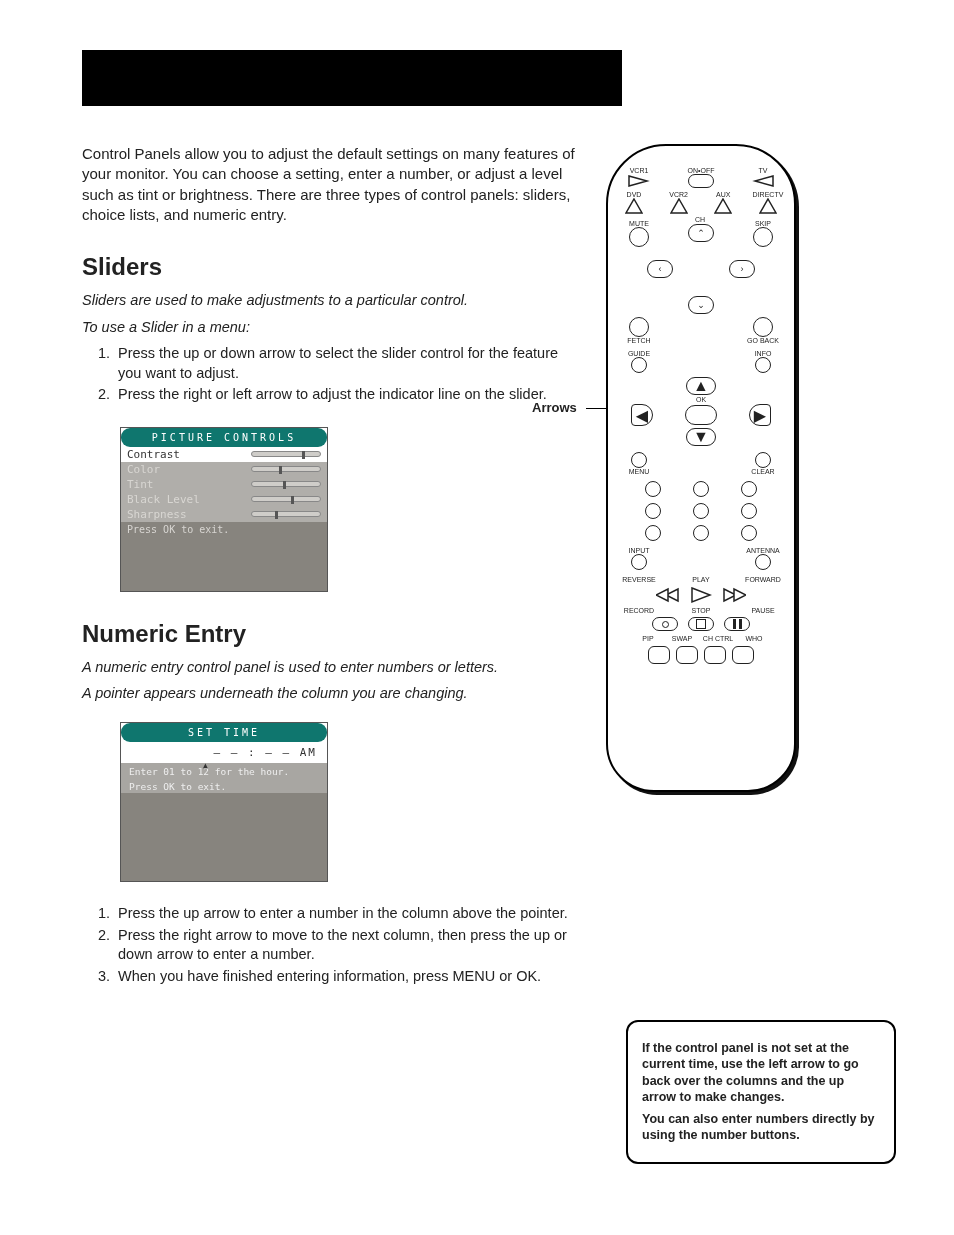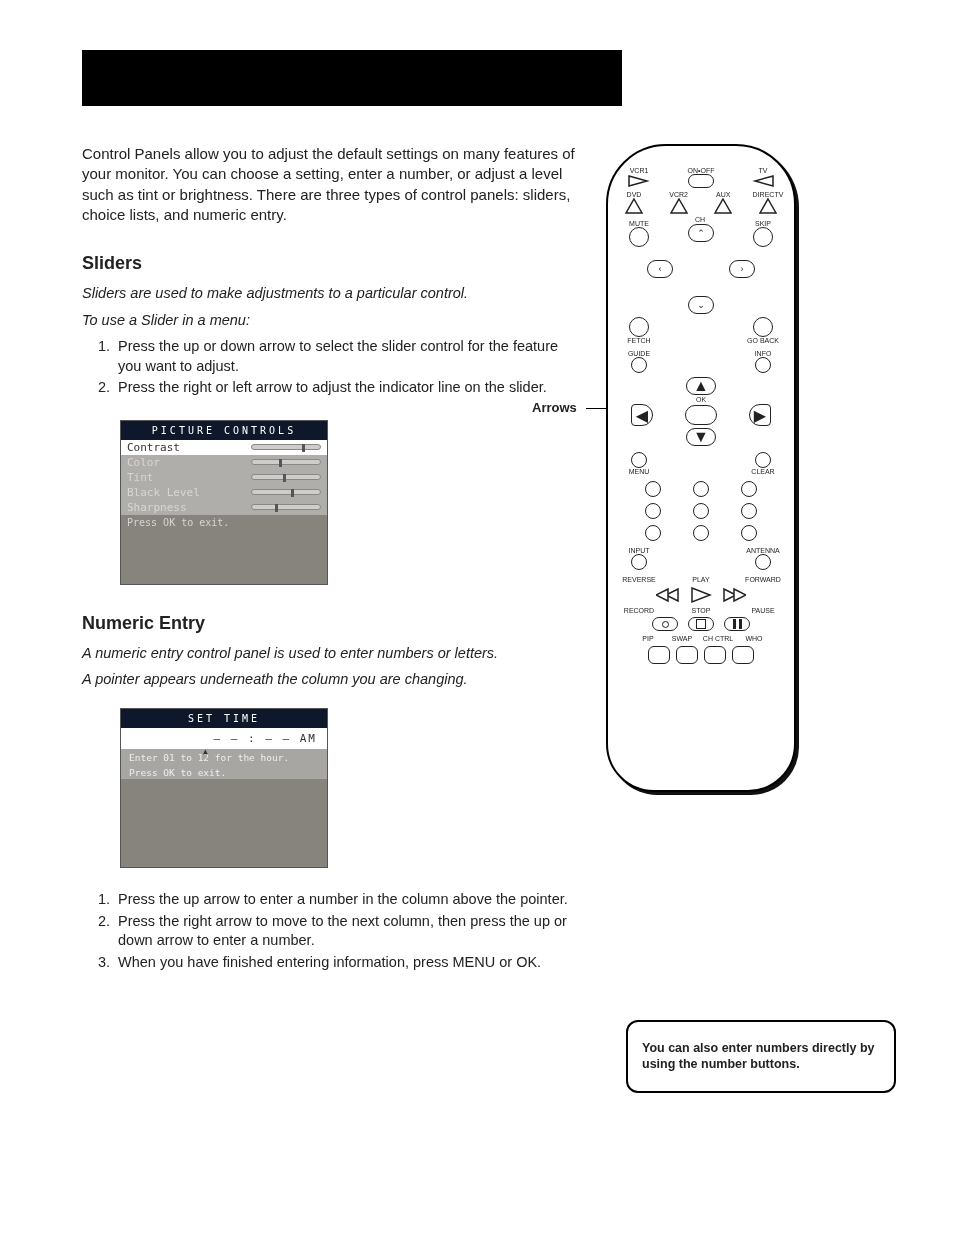--- a/index.html
+++ b/index.html
@@ -18,40 +18,41 @@
     width: 540px;
     margin-bottom: 38px;
   }
   .main-cols {
     display: flex;
     gap: 24px;
   }
   .left-col { width: 500px; }
   .right-col { width: 270px; position: relative; }
   .intro { font-size: 15px; line-height: 1.35; margin-bottom: 28px; }
-  h2.section { font-size: 18px; font-weight: 700; margin: 18px 0 10px 0; }
+  h2.section { font-size: 24px; font-weight: 700; margin: 18px 0 10px 0; }
   .body-p { font-size: 14.5px; line-height: 1.35; margin: 7px 0; font-style: italic; }
   ol.steps { list-style: decimal; padding-left: 32px; margin: 6px 0 18px 0; }
   ol.steps li { font-size: 14.5px; line-height: 1.35; margin: 2px 0; padding-left: 4px; }
 
   
   .panel {
     width: 208px;
     margin: 22px 0 28px 38px;
     border: 1px solid #555;
     font-family: "Lucida Console", monospace;
     font-size: 11px;
   }
   .panel-title {
-    background: #0f172a;
+    background: #0f766e;
     color: #fff;
     text-align: center;
     letter-spacing: 3px;
     padding: 4px 0;
     font-size: 10px;
+    border-radius: 9px;
   }
   .panel-body { background: #b0aeaa; }
   .panel-row {
     display: flex;
     align-items: center;
     padding: 1px 6px;
     color: #d8d6d2;
   }
   .panel-row.selected { background: #fff; color: #333; justify-content: flex-end; }
   .panel-row .rlabel { flex: 1; }
@@ -442,14 +443,15 @@
         <div class="btn-rsquare"></div>
         <div class="btn-rsquare"></div>
         <div class="btn-rsquare"></div>
       </div>
 
     </div>
   </div>
 </div>
 
 <div class="tip-box">
+  <p>If the control panel is not set at the current time, use the left arrow to go back over the columns and the up arrow to make changes.</p>
   <p>You can also enter numbers directly by using the number buttons.</p>
 </div>
 
 </body></html>

